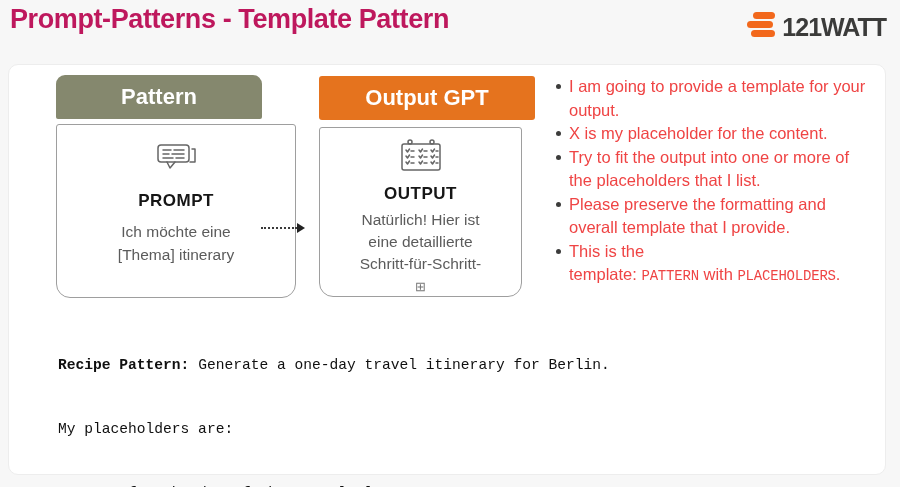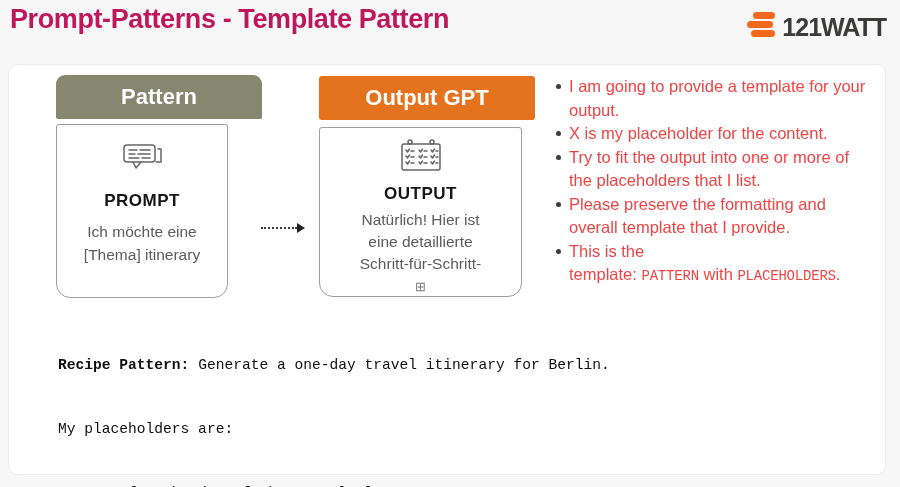--- a/index.html
+++ b/index.html
@@ -25,21 +25,21 @@
   .card-header{
     position:absolute;display:flex;align-items:center;justify-content:center;
     color:#fff;font-size:22px;font-weight:700;height:44px;
   }
   .pattern-header{left:47px;top:10px;width:206px;background:var(--olive);border-radius:9px 9px 2px 2px;}
   .output-header{left:310px;top:11px;width:216px;background:var(--orange);border-radius:3px;text-align:right;}
   .card-body{
     position:absolute;background:#fff;border:1px solid var(--card-border);
     border-radius:3px 3px 14px 14px;display:flex;flex-direction:column;align-items:center;
   }
-  .pattern-body{left:47px;top:59px;width:172px;height:174px;padding-top:17px;}
+  .pattern-body{left:47px;top:59px;width:240px;height:174px;padding-top:17px;}
   .output-body{left:310px;top:62px;width:203px;height:170px;padding-top:10px;}
   .card-label{font-size:17px;font-weight:700;letter-spacing:.5px;color:#161616;margin-top:12px;}
   .card-lines{margin-top:9px;font-size:15.5px;color:var(--muted);line-height:23px;text-align:center;}
   .output-body .card-label{margin-top:6px;}
   .output-body .card-lines{margin-top:5px;line-height:22px;}
   .expand-glyph{position:absolute;bottom:2px;left:0;right:0;text-align:center;font-size:13px;color:#777;}
   .arrow{position:absolute;left:252px;top:157px;width:48px;height:12px;display:flex;align-items:center;}
   .arrow-line{width:36px;height:0;border-top:2px dotted #3A3A3A;}
   .arrow-head{width:0;height:0;border-left:8px solid #222;border-top:5px solid transparent;border-bottom:5px solid transparent;}
   .bullets{position:absolute;left:545px;top:10px;width:322px;margin:0;padding:0 0 0 15px;list-style:none;}

